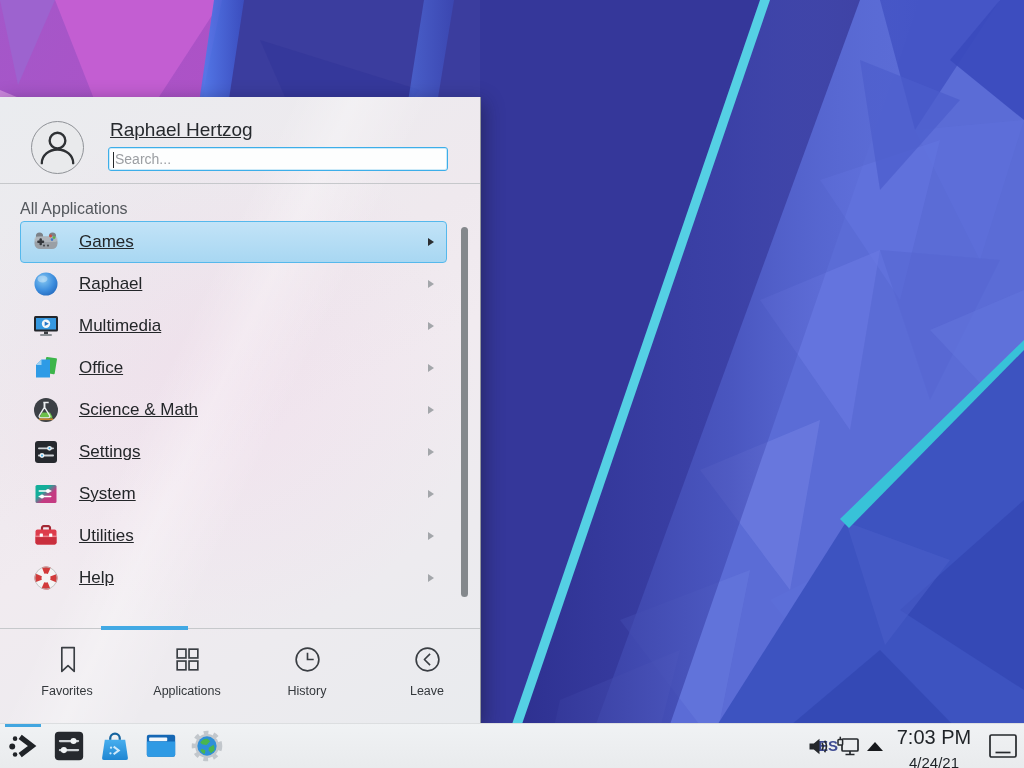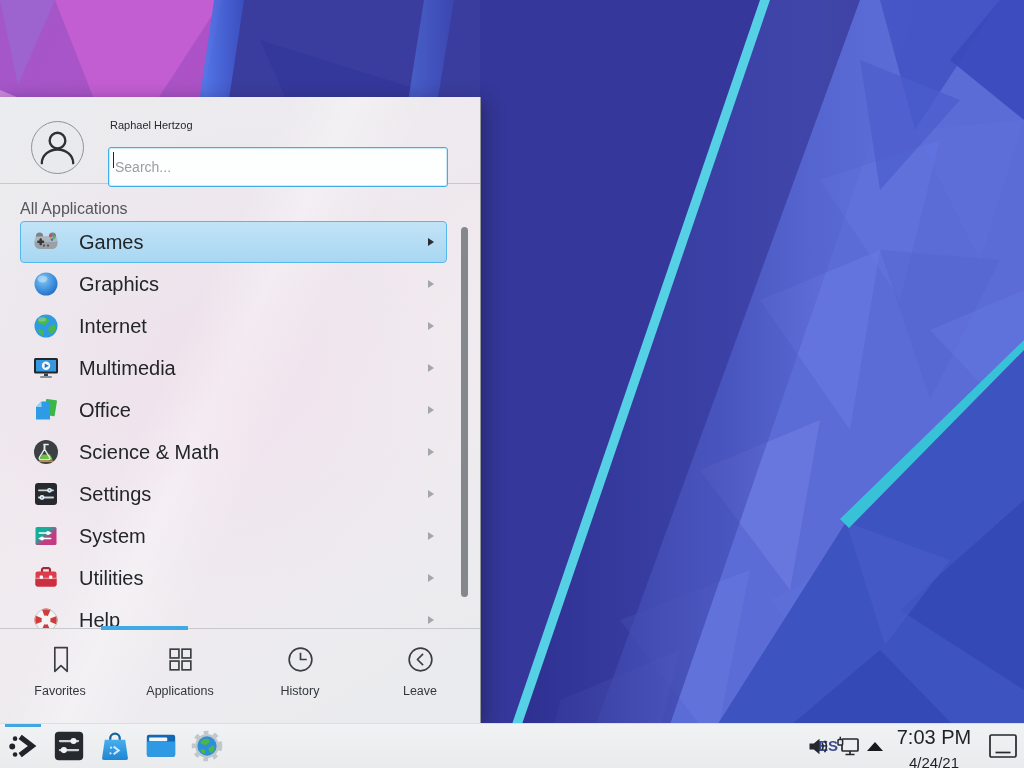--- a/index.html
+++ b/index.html
@@ -20,55 +20,55 @@
   .menu .sheen{
     position:absolute;inset:0;pointer-events:none;
     background:linear-gradient(115deg,transparent 38%,rgba(255,255,255,.30) 46%,transparent 56%),
                radial-gradient(circle at 45% 45%,rgba(236,190,225,.20),transparent 60%);
   }
   .menu-header{position:absolute;left:0;top:0;right:0;height:86px;border-bottom:1px solid #c6c8cb;}
   .avatar{
     position:absolute;left:31px;top:24px;width:53px;height:53px;border-radius:50%;
     border:1px solid #8f9297;background:#e9eaec;box-sizing:border-box;
   }
-  .user-name{position:absolute;left:110px;top:22px;font-size:11px;color:#26292d;}
+  .user-name{position:absolute;left:110px;top:22px;font-size:19px;color:#26292d;text-decoration:underline;}
   .search-input{
-    position:absolute;left:108px;top:50px;width:340px;height:40px;box-sizing:border-box;
+    position:absolute;left:108px;top:50px;width:340px;height:24px;box-sizing:border-box;
     border:1px solid #3daee9;border-radius:3px;background:#fdfefe;
     font-family:inherit;font-size:14px;color:#232629;padding:0 6px;outline:none;
     box-shadow:inset 0 0 0 1px rgba(61,174,233,.25);
   }
   .search-input::placeholder{color:#9b9ea2;opacity:1;}
   .caret{position:absolute;left:113px;top:55px;width:1px;height:16px;background:#232629;}
   .section-label{position:absolute;left:20px;top:103px;font-size:16px;color:#53575c;}
   
   .app-list{position:absolute;left:20px;top:124px;width:427px;height:407px;overflow:hidden;}
   .app-row{
     height:42px;display:flex;align-items:center;padding:0 12px;box-sizing:border-box;
     border:1px solid transparent;border-radius:4px;
   }
   .app-row.selected{
     background:linear-gradient(#c2e3f7,#a8d7f2);
     border-color:#55b8ec;
   }
   .app-icon{width:26px;height:26px;margin-right:20px;flex:0 0 26px;}
-  .app-label{font-size:20px;color:#232629;}
+  .app-label{font-size:17px;color:#232629;text-decoration:underline;}
   .row-arrow{
     margin-left:auto;width:0;height:0;
     border-left:6px solid #a3a6aa;border-top:4.5px solid transparent;border-bottom:4.5px solid transparent;
   }
   .selected .row-arrow{border-left-color:#2b2e31;}
   .scrollbar{
     position:absolute;left:461px;top:130px;width:7px;height:370px;
     background:#84888c;border-radius:4px;
   }
   
   .footer-sep{position:absolute;left:0;right:0;top:531px;height:1px;background:#c6c8cb;}
   .tab-indicator{position:absolute;left:101px;top:529px;width:87px;height:4px;background:#42a9e4;}
-  .tabs{position:absolute;left:0;top:532px;width:100%;height:94px;display:flex;}
+  .tabs{position:absolute;left:7px;top:532px;width:100%;height:94px;display:flex;}
   .tab{flex:1;text-align:center;padding-top:15px;cursor:default;}
   .tab svg{width:31px;height:31px;stroke:#3a3e43;fill:none;stroke-width:1.6;}
   .tab-label{display:block;font-size:12.5px;color:#33373b;margin-top:5px;}
   
   .taskbar{
     position:absolute;left:0;top:723px;width:1024px;height:45px;
     background:linear-gradient(#f0f2f4,#e9ebed);
     border-top:1px solid #dcdee0;box-sizing:border-box;
   }
   .tb-app{position:absolute;top:5px;width:34px;height:34px;}
@@ -185,35 +185,24 @@
         <defs>
             <radialGradient id="gBall" cx=".38" cy=".32" r=".85">
           <stop offset="0" stop-color="#85c8f2"></stop>
               <stop offset=".55" stop-color="#3d8ede"></stop>
               <stop offset="1" stop-color="#1b5fb4"></stop>
         </radialGradient>
           </defs>
         <circle cx="13" cy="13" r="11.5" fill="url(#gBall)"></circle>
         <ellipse cx="9.5" cy="8" rx="5" ry="3.4" fill="#ffffff" opacity=".35"></ellipse>
       </svg>
-      <span class="app-label">Graphics</span>
-      <span class="row-arrow"></span>
-    </div>
-
-    <div class="app-row">
-      <svg class="app-icon" viewBox="0 0 26 26">
-        <circle cx="13" cy="13" r="11.5" fill="#2e9ae2"></circle>
-        <path d="M4 9 q3.5 -5.5 9 -4.5 l3.5 3 -4.5 4.5 -5.5 -1 z" fill="#49b64e"></path>
-        <path d="M15.5 14.5 l6 -3.5 q2 3.5 .8 7 l-4 3.5 -3 -3.5 z" fill="#49b64e"></path>
-        <path d="M6.5 16 l4.5 2 -1 4.5 q-3.5 -1.2 -5.5 -4.5 z" fill="#49b64e"></path>
-        <ellipse cx="9" cy="6.5" rx="4" ry="2.2" fill="#fff" opacity=".25"></ellipse>
-      </svg>
-      <span class="app-label">Internet</span>
-      <span class="row-arrow"></span>
-    </div>
+      <span class="app-label">Raphael</span>
+      <span class="row-arrow"></span>
+    </div>
+
 
     <div class="app-row">
       <svg class="app-icon" viewBox="0 0 26 26">
         <rect x="1" y="3" width="24" height="15.5" rx="1.5" fill="#23262b"></rect>
         <rect x="3" y="5" width="20" height="11.5" fill="#3598e0"></rect>
         <circle cx="13" cy="10.7" r="4.2" fill="#f4f7f9"></circle>
         <path d="M11.7 8.5 l4.2 2.2 -4.2 2.2 z" fill="#2475c8"></path>
         <rect x="11" y="18.5" width="4" height="2.6" fill="#3a3d41"></rect>
         <rect x="7" y="21.1" width="12" height="1.9" rx=".9" fill="#8b9095"></rect>
       </svg>

